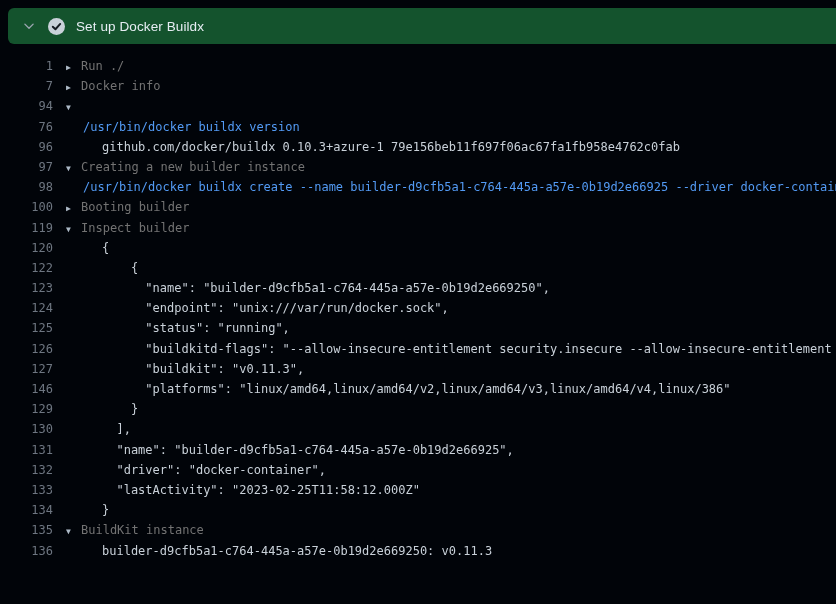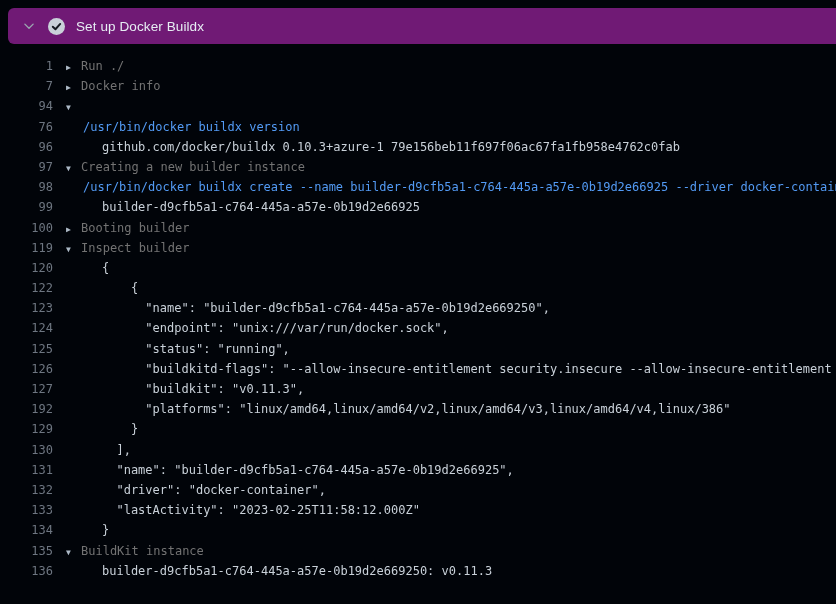--- a/index.html
+++ b/index.html
@@ -9,21 +9,21 @@
     overflow: hidden;
     position: relative;
     font-family: "DejaVu Sans Mono", "Liberation Mono", monospace;
   }
 
   
   .step-header {
     position: absolute;
     left: 8px; top: 8px; right: 0;
     height: 36px;
-    background: #701a75;
+    background: #14532d;
     border-radius: 6px 0 0 6px;
     display: flex;
     align-items: center;
     cursor: pointer;
   }
   .chevron-box {
     width: 16px; height: 16px;
     margin-left: 13px;
     display: flex; align-items: center; justify-content: center;
     flex: none;
@@ -97,31 +97,30 @@
 </div>
 
 <div class="log" id="log">
     <div class="line group"><span class="ln">1</span><span class="arrow">▶</span><span class="grouplabel">Run ./</span></div>
     <div class="line group"><span class="ln">7</span><span class="arrow">▶</span><span class="grouplabel">Docker info</span></div>
     <div class="line group"><span class="ln">94</span><span class="arrow">▼</span></div>
     <div class="line command"><span class="ln">76</span><span class="txt">/usr/bin/docker buildx version</span></div>
     <div class="line output"><span class="ln">96</span><span class="txt">github.com/docker/buildx 0.10.3+azure-1 79e156beb11f697f06ac67fa1fb958e4762c0fab</span></div>
     <div class="line group"><span class="ln">97</span><span class="arrow">▼</span><span class="grouplabel">Creating a new builder instance</span></div>
     <div class="line command"><span class="ln">98</span><span class="txt">/usr/bin/docker buildx create --name builder-d9cfb5a1-c764-445a-a57e-0b19d2e66925 --driver docker-container</span></div>
-    <div class="line output"><span class="ln">99</span><span class="txt">builder-d9cfb5a1-c764-445a-a57e-0b19d2e66925</span></div>
     <div class="line group"><span class="ln">100</span><span class="arrow">▶</span><span class="grouplabel">Booting builder</span></div>
     <div class="line group"><span class="ln">119</span><span class="arrow">▼</span><span class="grouplabel">Inspect builder</span></div>
     <div class="line output"><span class="ln">120</span><span class="txt">{</span></div>
     <div class="line output"><span class="ln">122</span><span class="txt">    {</span></div>
     <div class="line output"><span class="ln">123</span><span class="txt">      "name": "builder-d9cfb5a1-c764-445a-a57e-0b19d2e669250",</span></div>
     <div class="line output"><span class="ln">124</span><span class="txt">      "endpoint": "unix:///var/run/docker.sock",</span></div>
     <div class="line output"><span class="ln">125</span><span class="txt">      "status": "running",</span></div>
     <div class="line output"><span class="ln">126</span><span class="txt">      "buildkitd-flags": "--allow-insecure-entitlement security.insecure --allow-insecure-entitlement network</span></div>
     <div class="line output"><span class="ln">127</span><span class="txt">      "buildkit": "v0.11.3",</span></div>
-    <div class="line output"><span class="ln">192</span><span class="txt">      "platforms": "linux/amd64,linux/amd64/v2,linux/amd64/v3,linux/amd64/v4,linux/386"</span></div>
+    <div class="line output"><span class="ln">146</span><span class="txt">      "platforms": "linux/amd64,linux/amd64/v2,linux/amd64/v3,linux/amd64/v4,linux/386"</span></div>
     <div class="line output"><span class="ln">129</span><span class="txt">    }</span></div>
     <div class="line output"><span class="ln">130</span><span class="txt">  ],</span></div>
     <div class="line output"><span class="ln">131</span><span class="txt">  "name": "builder-d9cfb5a1-c764-445a-a57e-0b19d2e66925",</span></div>
     <div class="line output"><span class="ln">132</span><span class="txt">  "driver": "docker-container",</span></div>
     <div class="line output"><span class="ln">133</span><span class="txt">  "lastActivity": "2023-02-25T11:58:12.000Z"</span></div>
     <div class="line output"><span class="ln">134</span><span class="txt">}</span></div>
     <div class="line group"><span class="ln">135</span><span class="arrow">▼</span><span class="grouplabel">BuildKit instance</span></div>
     <div class="line output"><span class="ln">136</span><span class="txt">builder-d9cfb5a1-c764-445a-a57e-0b19d2e669250: v0.11.3</span></div>
   </div>
 

